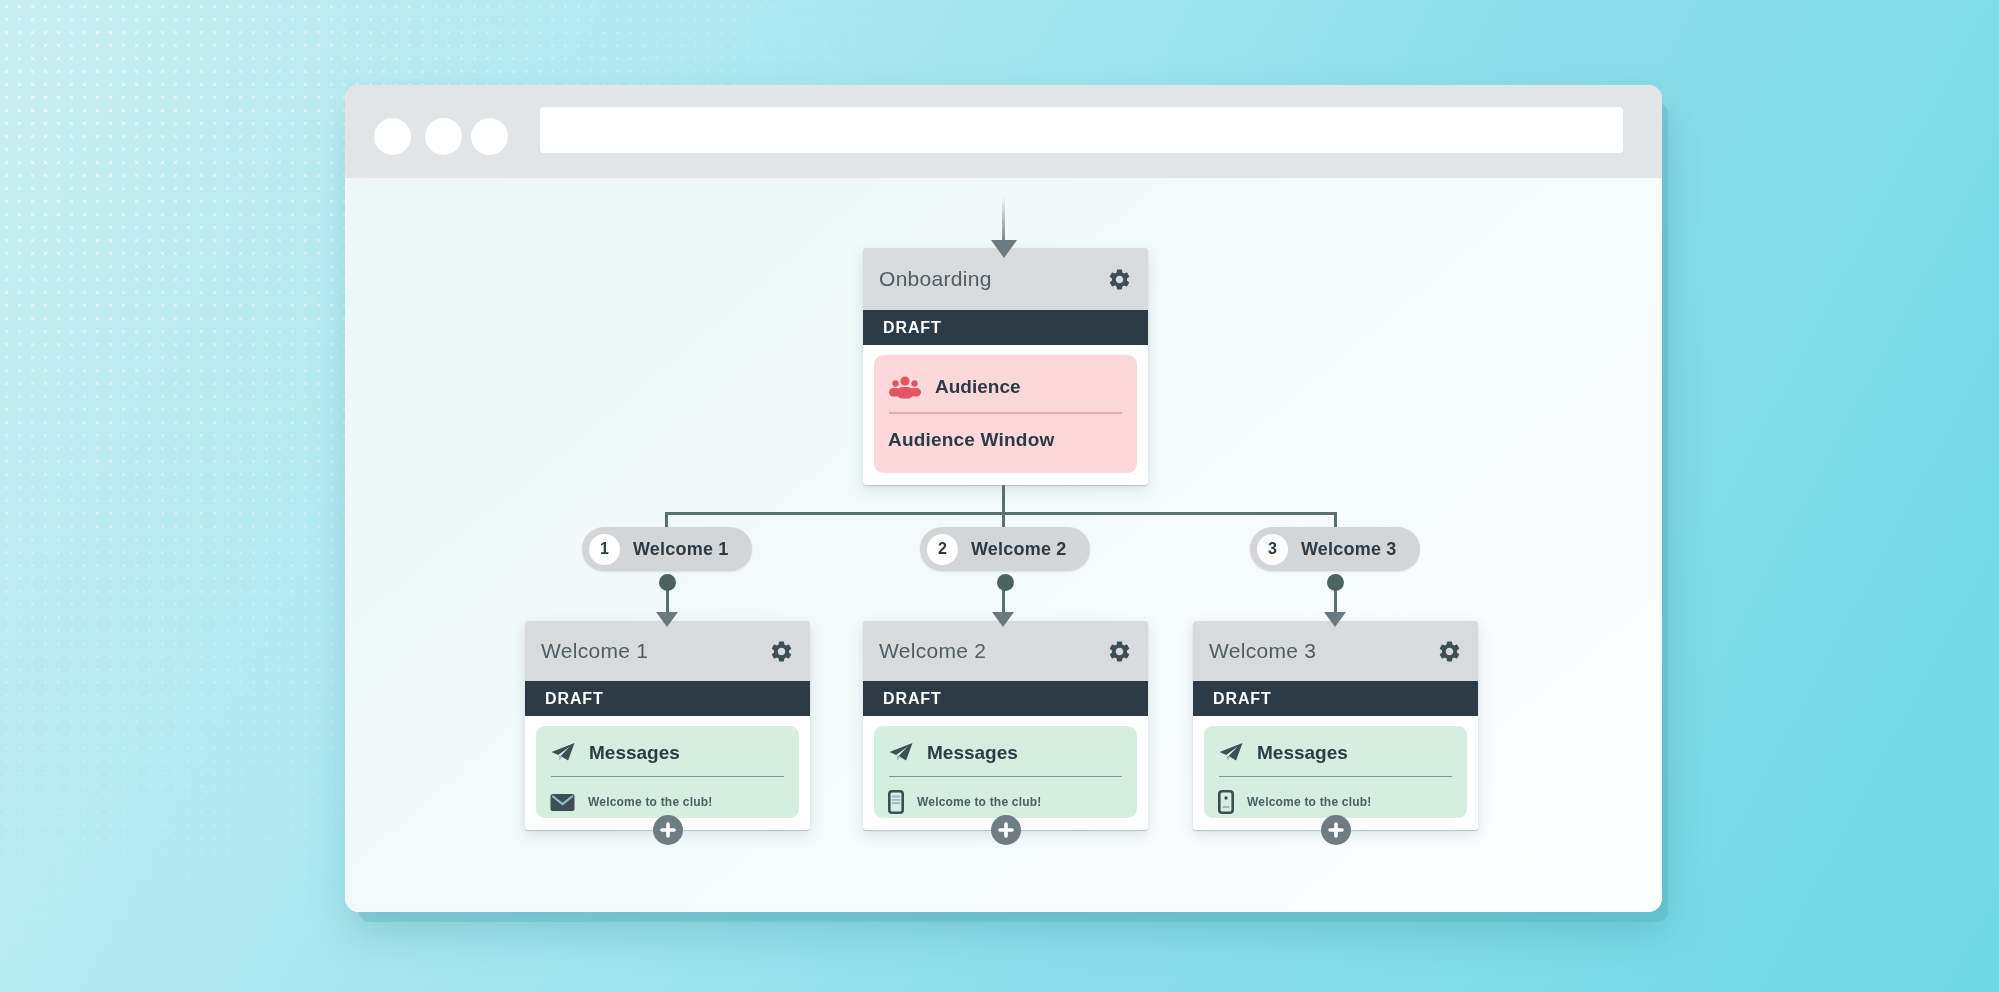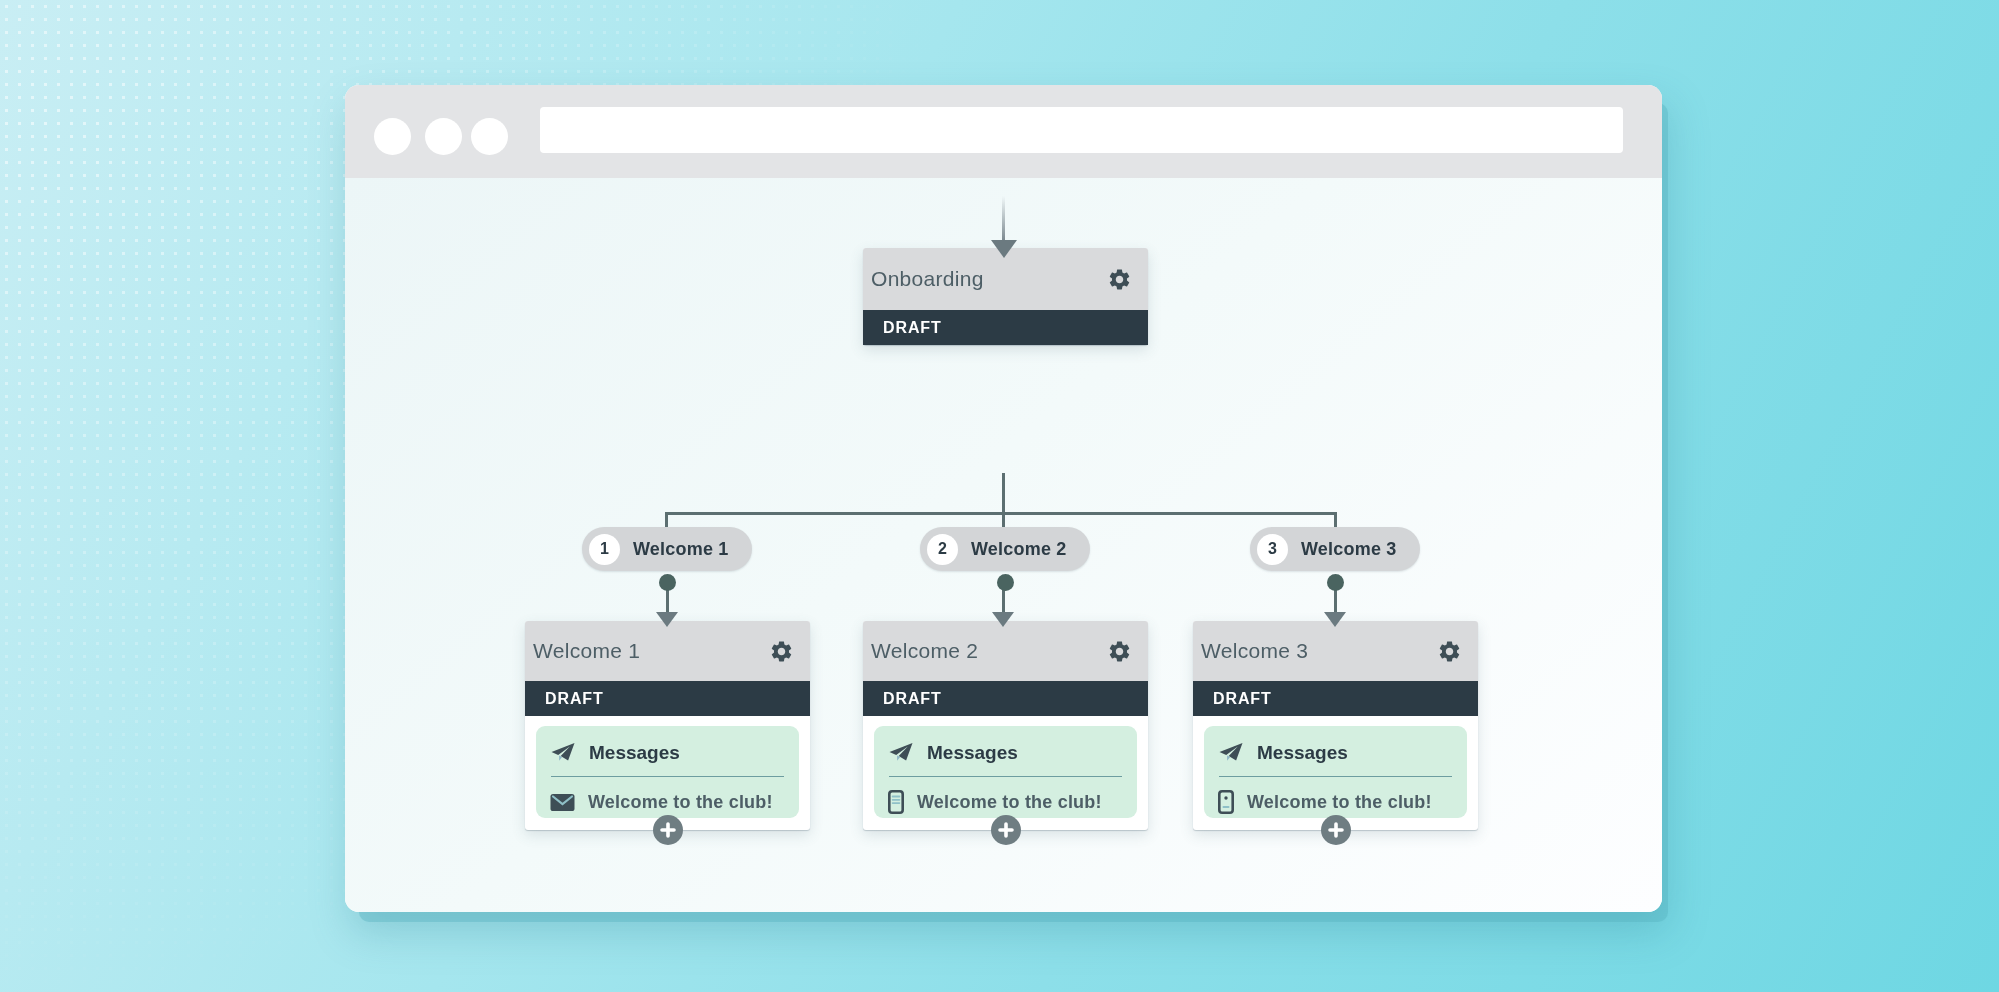--- a/index.html
+++ b/index.html
@@ -73,36 +73,36 @@
     font-weight:bold; font-size:16px; color:#2c3b45; }
   .pill .plabel { font-weight:bold; font-size:18px; color:#2c3b45; letter-spacing:.2px; }
 
   
   .card { position:absolute; width:285px; background:#fff; border-radius:3px; z-index:4;
     box-shadow:0 1px 1px rgba(120,140,150,.4), 0 5px 14px rgba(70,100,110,.16); }
   .card.root { left:518px; top:70px; }
   .card.w1 { left:180px; } .card.w2 { left:518px; } .card.w3 { left:848px; }
   .card.welcome { top:443px; }
   .card-header { height:60px; background:#d9dadc; display:flex; align-items:center;
-    justify-content:space-between; padding:0 16px 0 8px; border-radius:3px 3px 0 0; }
+    justify-content:space-between; padding:0 16px 0 16px; border-radius:3px 3px 0 0; }
   .card.root .card-header { height:62px; }
   .card-title { font-size:21px; color:#4d5e66; letter-spacing:.3px; }
   .gear { display:flex; cursor:pointer; }
   .gear svg { width:25px; height:25px; fill:var(--slate,#3e4e56); }
   .card-status { height:35px; background:var(--draft,#2c3b45); color:#fff; font-weight:bold;
     font-size:16px; letter-spacing:.9px; display:flex; align-items:center; padding-left:20px; }
   .card-body { padding:10px 11px 12px; }
   .section { border-radius:9px; padding:12px 14px 1px; }
   .section.pink { background:var(--pink,#fcd8db); padding:15px 14px 17px; }
   .section.mint { background:var(--mint,#d4efe0); }
   .sec-row { display:flex; align-items:center; gap:13px; min-height:30px; }
   .section.pink .sec-row { min-height:33px; }
   .sec-icon { display:flex; flex:0 0 auto; }
   .sec-label { font-weight:bold; font-size:19px; color:#2c3b45; }
-  .item-label { font-weight:bold; font-size:18px; color:#4d5e66; letter-spacing:.2px; }
+  .item-label { font-weight:bold; font-size:12px; color:#4d5e66; letter-spacing:.2px; }
   .section.pink .item-label { color:#2c3b45; font-size:19px; }
   .sec-divider { border-top:2px solid #eba9af; margin:9px 1px; }
   .section.mint .sec-divider { border-top:1px solid #6d9da0; margin:8px 1px 10px; }
 
   .plus-btn { position:absolute; left:50%; bottom:-15px; transform:translateX(-50%);
     width:30px; height:30px; border-radius:50%; background:#6f7d82;
     display:flex; align-items:center; justify-content:center; cursor:pointer; z-index:5; }
 </style>
 </head>
 <body>
@@ -123,20 +123,41 @@
     <div class="card root">
       <div class="card-header">
         <span class="card-title">Onboarding</span>
         <span class="gear">
           <svg viewBox="0 0 24 24">
               <path d="M19.14 12.94c.04-.3.06-.61.06-.94 0-.32-.02-.64-.07-.94l2.03-1.58c.18-.14.23-.41.12-.61l-1.92-3.32c-.12-.22-.37-.29-.59-.22l-2.39.96c-.5-.38-1.03-.7-1.62-.94l-.36-2.54c-.04-.24-.24-.41-.48-.41h-3.84c-.24 0-.43.17-.47.41l-.36 2.54c-.59.24-1.13.57-1.62.94l-2.39-.96c-.22-.08-.47 0-.59.22L2.74 8.87c-.12.21-.08.47.12.61l2.03 1.58c-.05.3-.09.63-.09.94s.02.64.07.94l-2.03 1.58c-.18.14-.23.41-.12.61l1.92 3.32c.12.22.37.29.59.22l2.39-.96c.5.38 1.03.7 1.62.94l.36 2.54c.05.24.24.41.48.41h3.84c.24 0 .44-.17.47-.41l.36-2.54c.59-.24 1.13-.56 1.62-.94l2.39.96c.22.08.47 0 .59-.22l1.92-3.32c.12-.22.07-.47-.12-.61l-2.01-1.58zM12 15.6c-1.98 0-3.6-1.62-3.6-3.6s1.62-3.6 3.6-3.6 3.6 1.62 3.6 3.6-1.62 3.6-3.6 3.6z"></path>
             </svg>
         </span>
       </div>
       <div class="card-status">DRAFT</div>
+      <div class="card-body">
+        <div class="section pink">
+          <div class="sec-row">
+            <span class="sec-icon">
+              <svg width="34" height="26" viewBox="0 0 34 26" fill="#e25561">
+                <circle cx="7.5" cy="9.5" r="3.2"></circle>
+                  <circle cx="26.5" cy="9.5" r="3.2"></circle>
+                  <circle cx="17" cy="7" r="4.6"></circle>
+                <rect x="1" y="14" width="11.5" height="8.5" rx="4.2"></rect>
+                <rect x="21.5" y="14" width="11.5" height="8.5" rx="4.2"></rect>
+                <rect x="8.8" y="13" width="16.4" height="11.5" rx="5.2"></rect>
+              </svg>
+            </span>
+            <span class="sec-label">Audience</span>
+          </div>
+          <div class="sec-divider"></div>
+          <div class="sec-row">
+            <span class="item-label">Audience Window</span>
+          </div>
+        </div>
+      </div>
     </div>
 
     <div class="cline root-line"></div>
     <div class="cline h-line"></div>
     <div class="cline drop b1"></div>
     <div class="cline drop b2"></div>
     <div class="cline drop b3"></div>
 
     <div class="pill p1">
       <span class="num">1</span>

